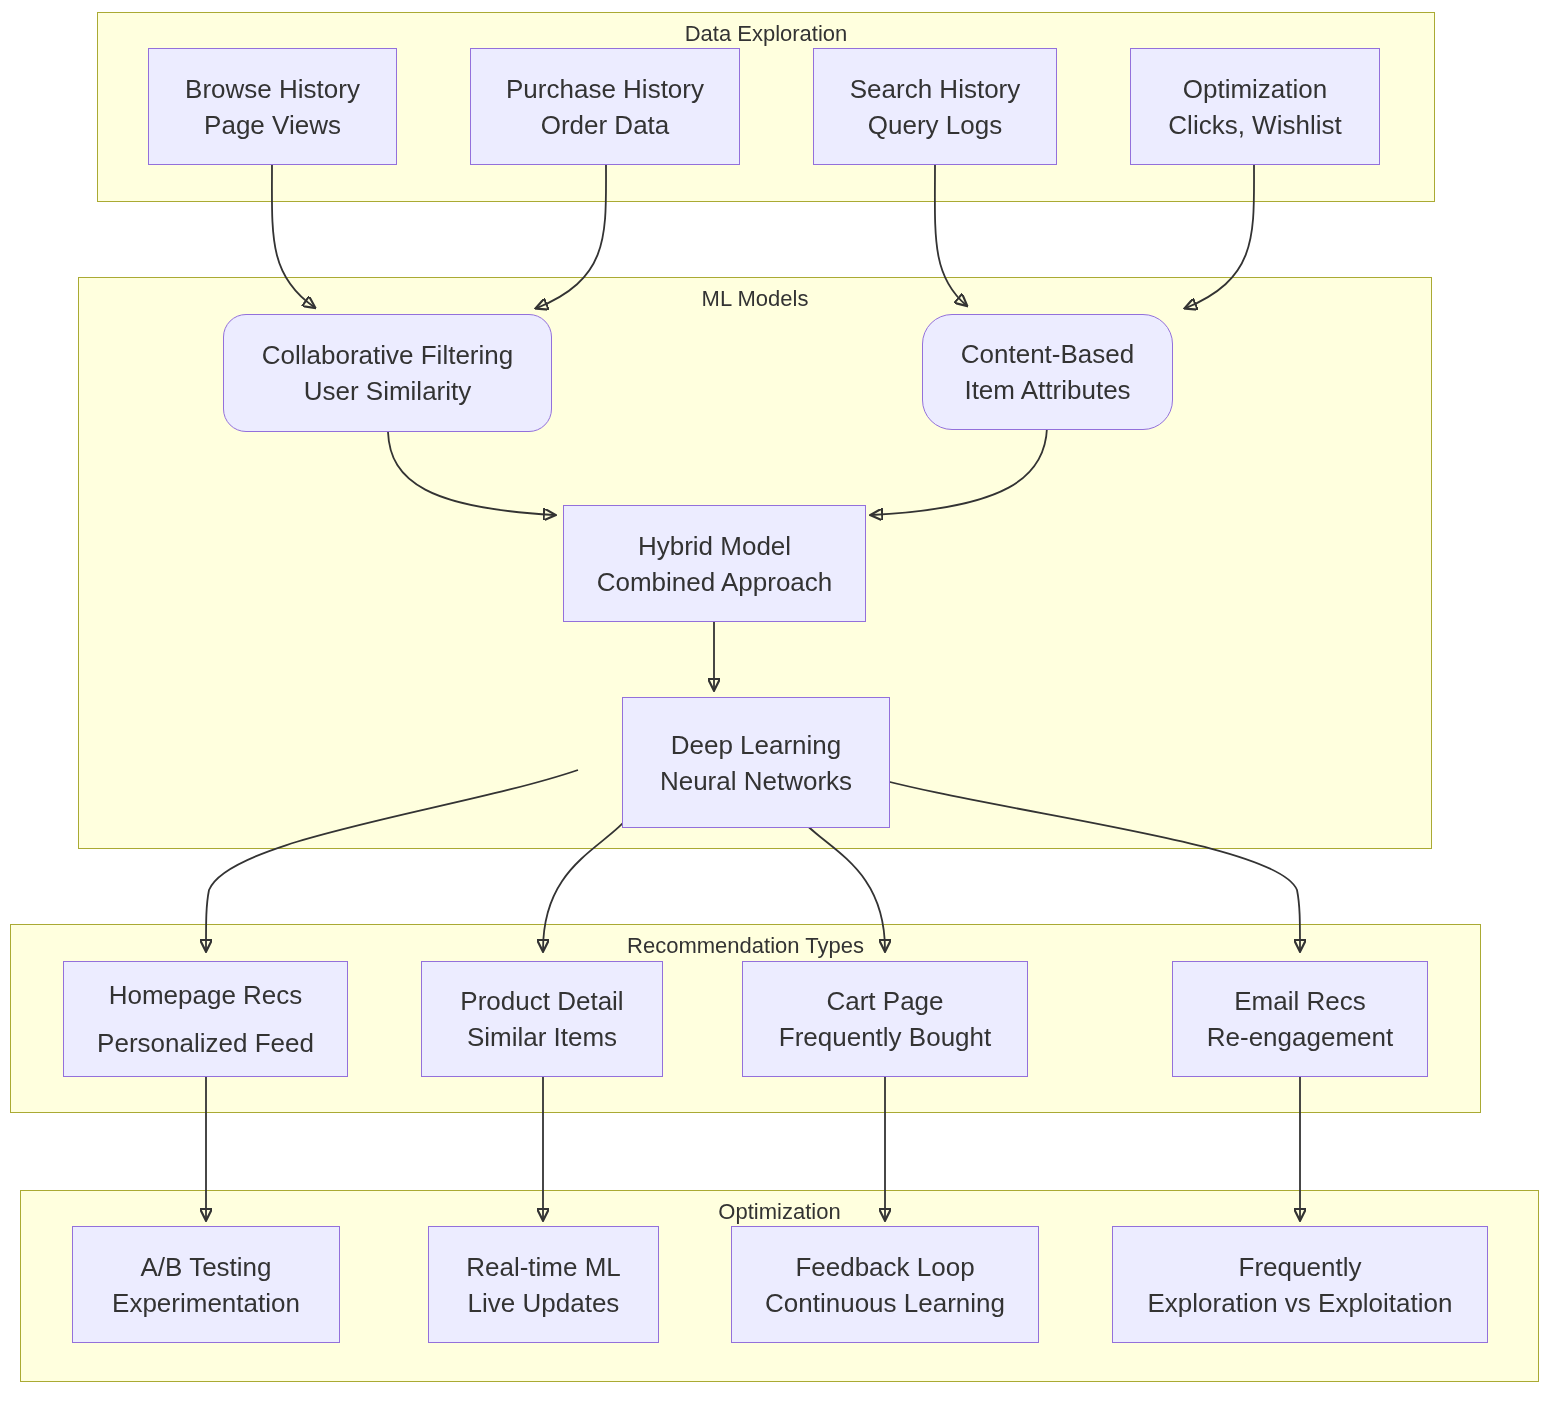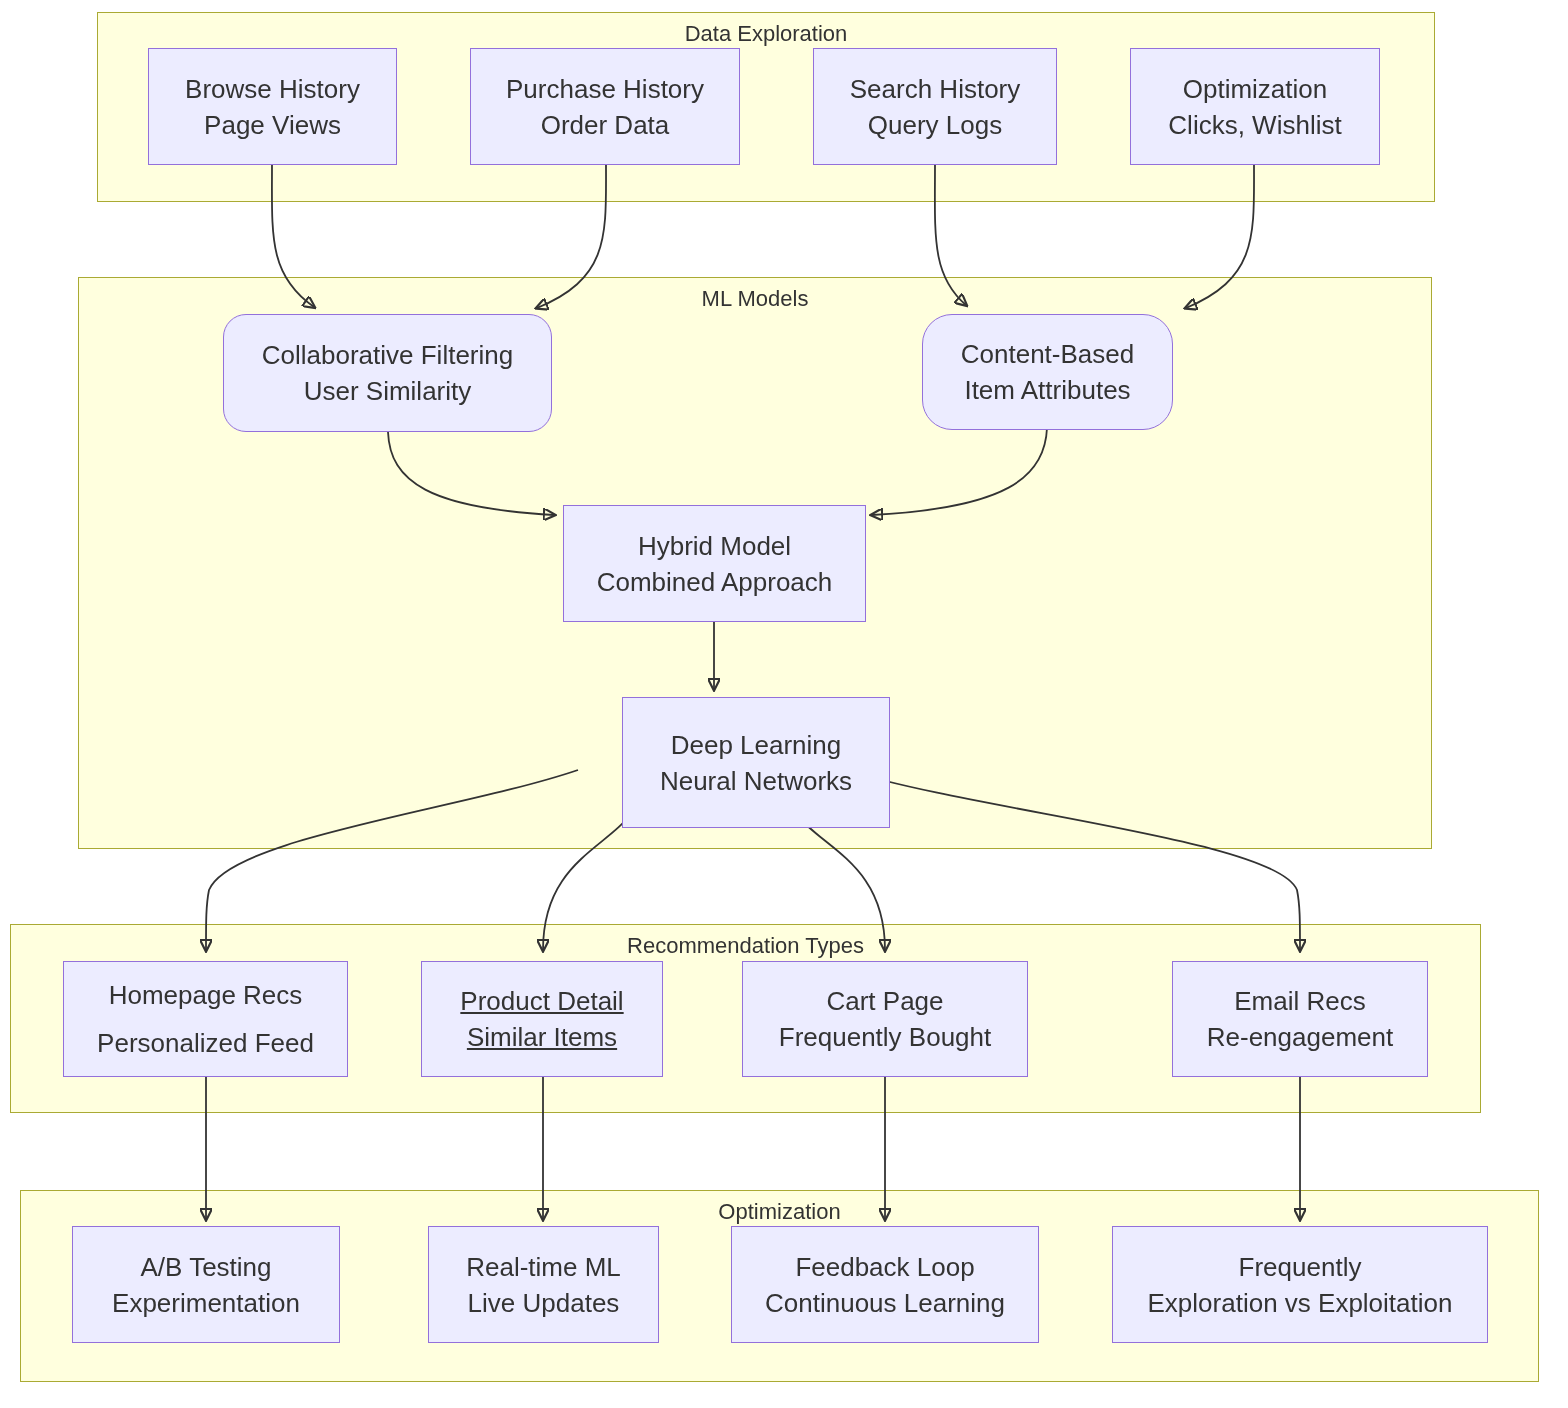--- a/index.html
+++ b/index.html
@@ -125,21 +125,21 @@
   </div>
   <div class="node" style="left:578px;top:697px;width:268px;height:131px;margin-left:44px;">
     <span>Deep Learning</span>
     <span>Neural Networks</span>
   </div>
 
   <div class="node" style="left:63px;top:961px;width:285px;height:116px;gap:12px;">
     <span>Homepage Recs</span>
     <span>Personalized Feed</span>
   </div>
-  <div class="node" style="left:421px;top:961px;width:242px;height:116px;text-decoration:underline;">
+  <div class="node" style="left:421px;top:961px;width:242px;height:116px;">
     <span>Product Detail</span>
     <span>Similar Items</span>
   </div>
   <div class="node" style="left:742px;top:961px;width:286px;height:116px;">
     <span>Cart Page</span>
     <span>Frequently Bought</span>
   </div>
   <div class="node" style="left:1172px;top:961px;width:256px;height:116px;">
     <span>Email Recs</span>
     <span>Re-engagement</span>

